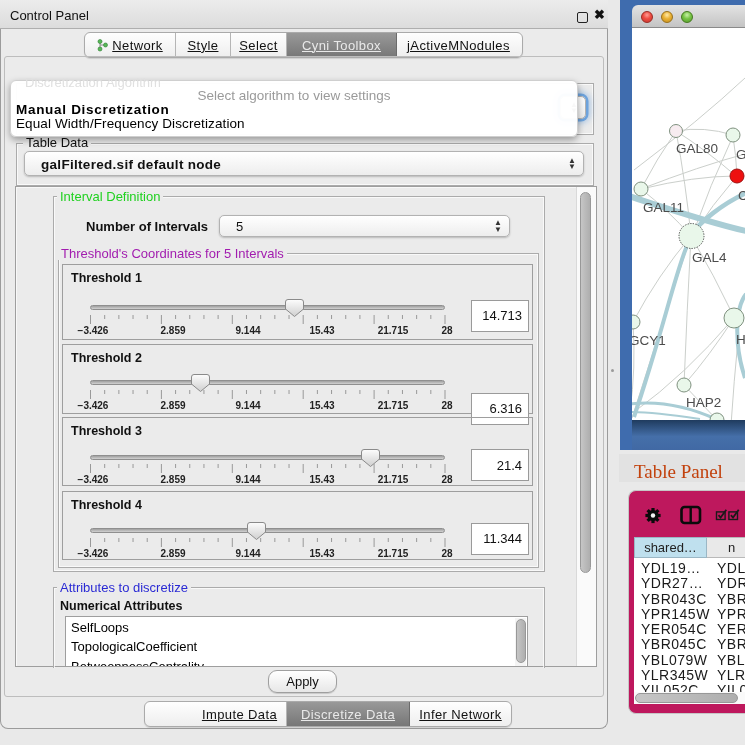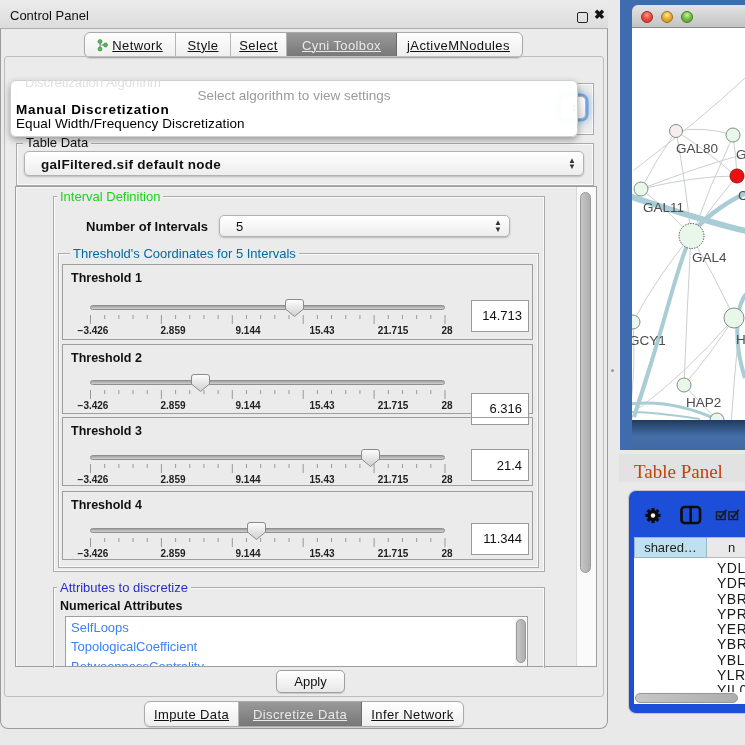--- a/index.html
+++ b/index.html
@@ -107,21 +107,21 @@
 <div class="grp" style="left:53px;top:196px;width:490px;height:374px;"></div>
 <div class="legend" style="left:57px;top:190px;color:#1fd11f;">Interval Definition</div>
 
 <div class="abs" style="left:86px;top:219px;font-size:13px;font-weight:bold;color:#111;">Number of Intervals</div>
 <div class="combo" style="left:219px;top:215px;width:291px;height:22px;">
   <div class="txt">5</div>
   <div class="arr">▲<br>▼</div>
 </div>
 
 <div class="grp" style="left:58px;top:253px;width:479px;height:313px;"></div>
-<div class="legend" style="left:70px;top:247px;color:#0369a1;">Threshold's Coordinates for 5 Intervals</div>
+<div class="legend" style="left:58px;top:247px;color:#a21caf;">Threshold's Coordinates for 5 Intervals</div>
 
 <div id="thresholds">
     <div class="tbox" style="top:264px;height:75.5px;">
       <div class="lab">Threshold 1</div>
       <div class="track" style="top:40px;"></div>
       <svg class="ticks" style="top:49.5px;" width="356" height="12">
         <line x1="0.5" y1="0" x2="0.5" y2="9" stroke="#999" stroke-width="1"></line>
         <line x1="14.68" y1="0" x2="14.68" y2="4" stroke="#999" stroke-width="1"></line>
         <line x1="28.86" y1="0" x2="28.86" y2="4" stroke="#999" stroke-width="1"></line>
         <line x1="43.04" y1="0" x2="43.04" y2="4" stroke="#999" stroke-width="1"></line>
@@ -308,28 +308,28 @@
         </defs>
       </svg>
       <div class="vbox" style="top:31px;">11.344</div>
     </div>
   </div>
 
 <div class="grp" style="left:53px;top:587px;width:490px;height:120px;clip-path:inset(0 0 41px 0);"></div>
 <div class="legend" style="left:57px;top:581px;color:#2a2ad4;">Attributes to discretize</div>
 <div class="abs" style="left:60px;top:599px;font-size:12.5px;font-weight:bold;color:#111;">Numerical Attributes</div>
 <div class="abs" style="left:65px;top:616px;width:463px;height:51px;background:#fff;border:1px solid #9e9e9e;box-sizing:border-box;overflow:hidden;">
-  <div style="font-size:13px;color:#3b82f6;padding:1px 0 0 5px;line-height:19.3px;">SelfLoops<br>TopologicalCoefficient<br>BetweennessCentrality</div>
+  <div style="font-size:13px;color:#000000;padding:1px 0 0 5px;line-height:19.3px;">SelfLoops<br>TopologicalCoefficient<br>BetweennessCentrality</div>
   <div style="position:absolute;right:1px;top:1px;width:11px;height:49px;background:#f4f4f4;"></div>
   <div class="sb-thumb" style="right:1px;top:2px;width:10px;height:44px;"></div>
 </div>
 
-<div class="btn" style="left:276px;top:670px;width:67px;height:21px;">Apply</div>
-
-<div class="seg" style="left:144px;top:701px;width:318px;">
+<div class="btn" style="left:268px;top:670px;width:67px;height:21px;border-radius:9px;">Apply</div>
+
+<div class="seg" style="left:144px;top:701px;width:318px;padding-left:48px;">
   <div class="s" style="width:94px;">Impute Data</div>
   <div class="s sel" style="width:123px;">Discretize Data</div>
   <div class="s" style="width:101px;">Infer Network</div>
 </div>
 
 <div class="abs" id="popup">
   <div style="position:absolute;left:14px;top:-6px;font-size:13px;color:#e0e0e0;">Discretization Algorithm</div>
   <div style="position:absolute;left:0;top:7px;width:100%;text-align:center;font-size:13.5px;color:#9a9a9a;">Select algorithm to view settings</div>
   <div style="position:absolute;left:5px;top:21px;font-size:13.5px;font-weight:bold;letter-spacing:0.7px;color:#000;">Manual Discretization</div>
   <div style="position:absolute;left:5px;top:35px;font-size:13.5px;letter-spacing:0.1px;color:#000;">Equal Width/Frequency Discretization</div>
@@ -403,21 +403,21 @@
       <text x="686" y="407">HAP2</text>
     </g>
   </svg>
 </div>
 
 <div class="abs" style="left:632px;top:420px;width:113px;height:30px;background:linear-gradient(#1f3b5e,#456fa9 55%,#4169a4);"></div>
 
 <div class="abs" style="left:619px;top:454px;width:126px;height:28px;background:#e2e2e2;"></div>
 <div class="abs" style="left:634px;top:461px;font-size:19px;color:#c2410c;font-family:Liberation Serif, serif;">Table Panel</div>
 
-<div class="abs" style="left:628px;top:490px;width:117px;height:224px;background:#1d4ed8;border:1px solid #c6c6c6;border-radius:8px 0 0 8px;border-right:none;box-sizing:border-box;overflow:hidden;">
+<div class="abs" style="left:628px;top:490px;width:117px;height:224px;background:#be185d;border:1px solid #c6c6c6;border-radius:8px 0 0 8px;border-right:none;box-sizing:border-box;overflow:hidden;">
 
   <svg width="117" height="40" style="position:absolute;left:0;top:0;">
     <g transform="translate(24,24.5)">
       <g stroke="#0b0b0b" stroke-width="3.2">
         <line x1="0" y1="-7.6" x2="0" y2="7.6"></line>
         <line x1="-7.6" y1="0" x2="7.6" y2="0"></line>
         <line x1="-5.4" y1="-5.4" x2="5.4" y2="5.4"></line>
         <line x1="5.4" y1="-5.4" x2="-5.4" y2="5.4"></line>
       </g>
       <circle cx="0" cy="0" r="5.6" fill="#0b0b0b"></circle>
@@ -429,20 +429,29 @@
       <rect x="87.5" y="20.9" width="8.6" height="7.6" fill="none" stroke="#1a1a1a" stroke-width="1.4"></rect>
       <path d="M 89.5,24.2 L 91.6,26.5 L 97.3,18.8" fill="none" stroke="#1a1a1a" stroke-width="1.8"></path>
       <rect x="99.9" y="20.9" width="8.6" height="7.6" fill="none" stroke="#1a1a1a" stroke-width="1.4"></rect>
       <path d="M 101.9,24.2 L 104,26.5 L 109.7,18.8" fill="none" stroke="#1a1a1a" stroke-width="1.8"></path>
     </g>
   </svg>
 
   <div style="position:absolute;left:5px;top:46px;width:112px;height:167px;background:#fff;">
     <div style="position:absolute;left:0;top:0;width:73px;height:21px;background:#bfe0ee;border:1px solid #9bb7c5;box-sizing:border-box;font-size:13px;color:#222;text-align:center;line-height:20px;">shared…</div>
     <div style="position:absolute;left:73px;top:0;width:39px;height:21px;background:#e9e9e9;border:1px solid #b9b9b9;border-left:none;box-sizing:border-box;font-size:13px;color:#222;padding-left:21px;line-height:20px;">n</div>
+    <div style="position:absolute;left:7px;top:24px;font-size:14px;letter-spacing:0.5px;color:#1a1a1a;line-height:15.3px;white-space:pre;">YDL19…
+YDR27…
+YBR043C
+YPR145W
+YER054C
+YBR045C
+YBL079W
+YLR345W
+YIL052C</div>
     <div style="position:absolute;left:83px;top:24px;font-size:14px;letter-spacing:0.5px;color:#1a1a1a;line-height:15.3px;white-space:pre;">YDL19…
 YDR27…
 YBR043C
 YPR145W
 YER054C
 YBR045C
 YBL079W
 YLR345W
 YIL052C</div>
 

